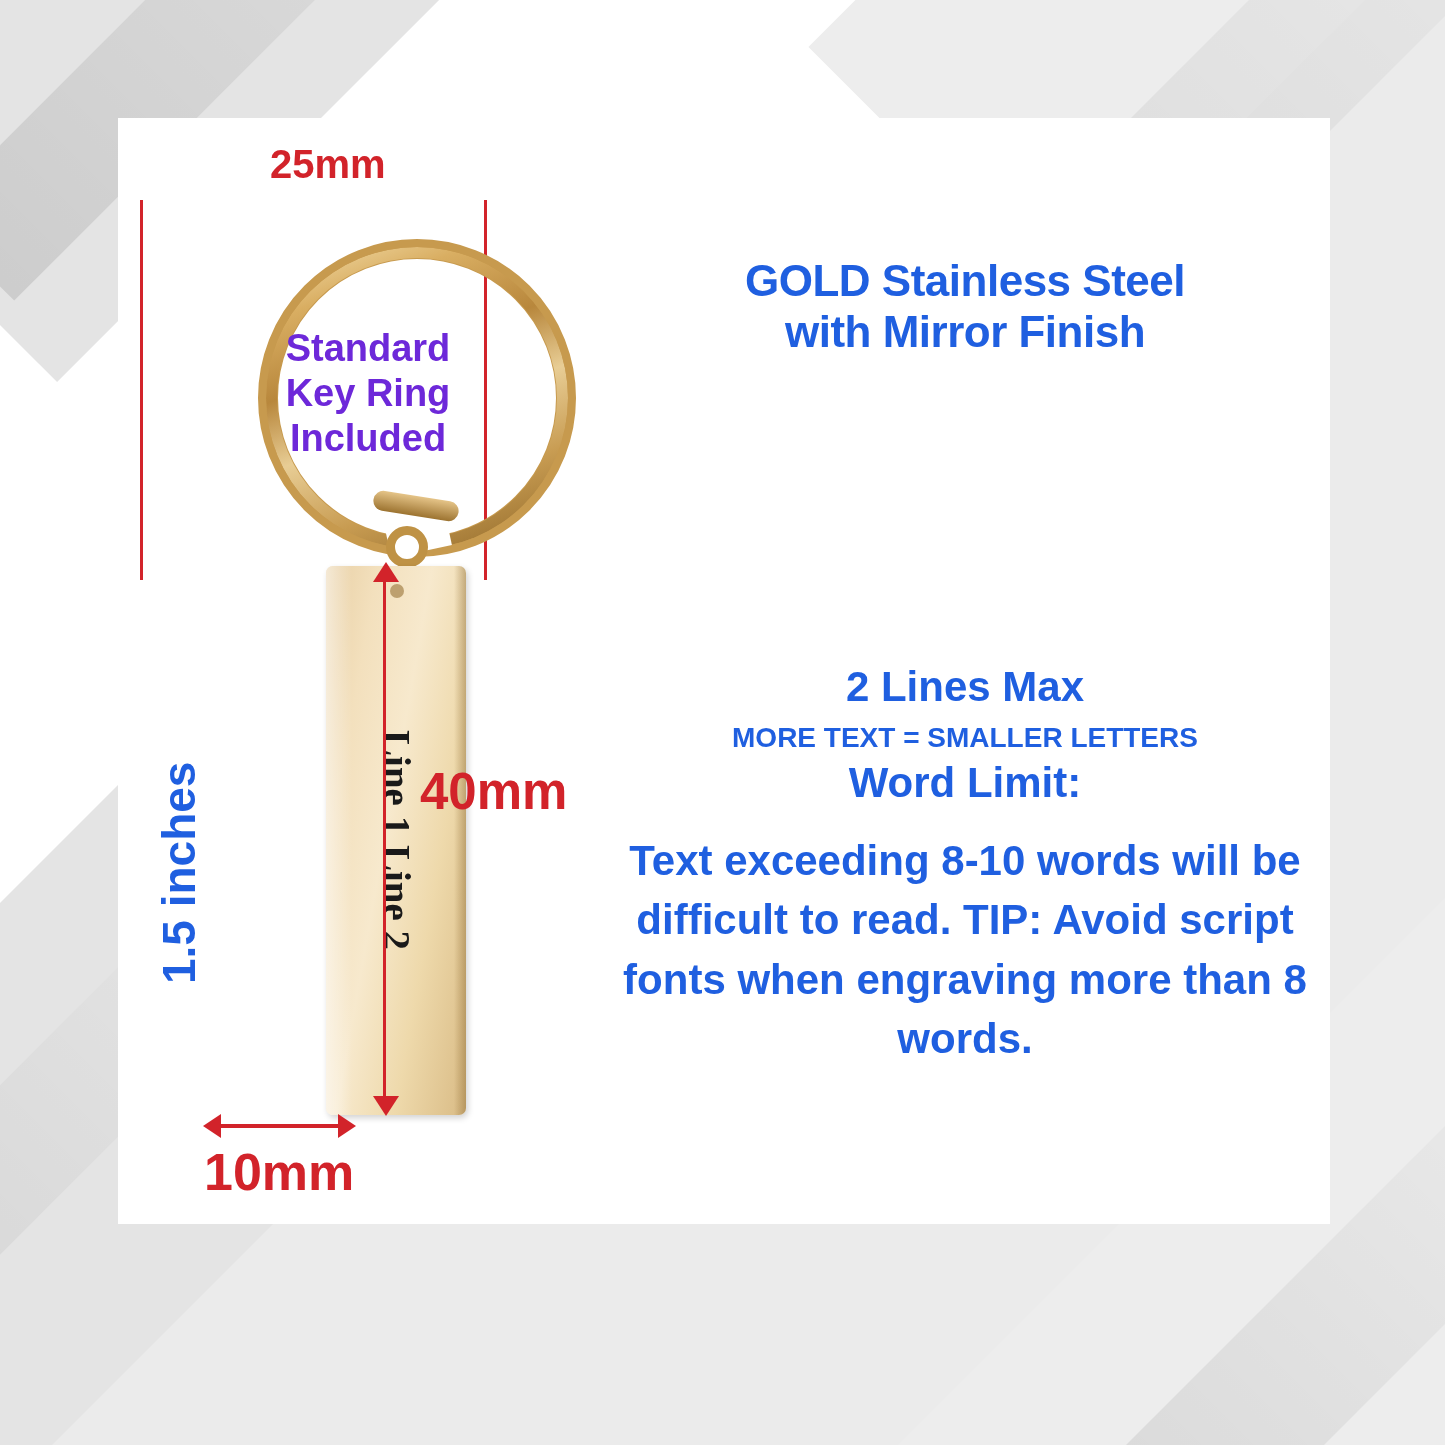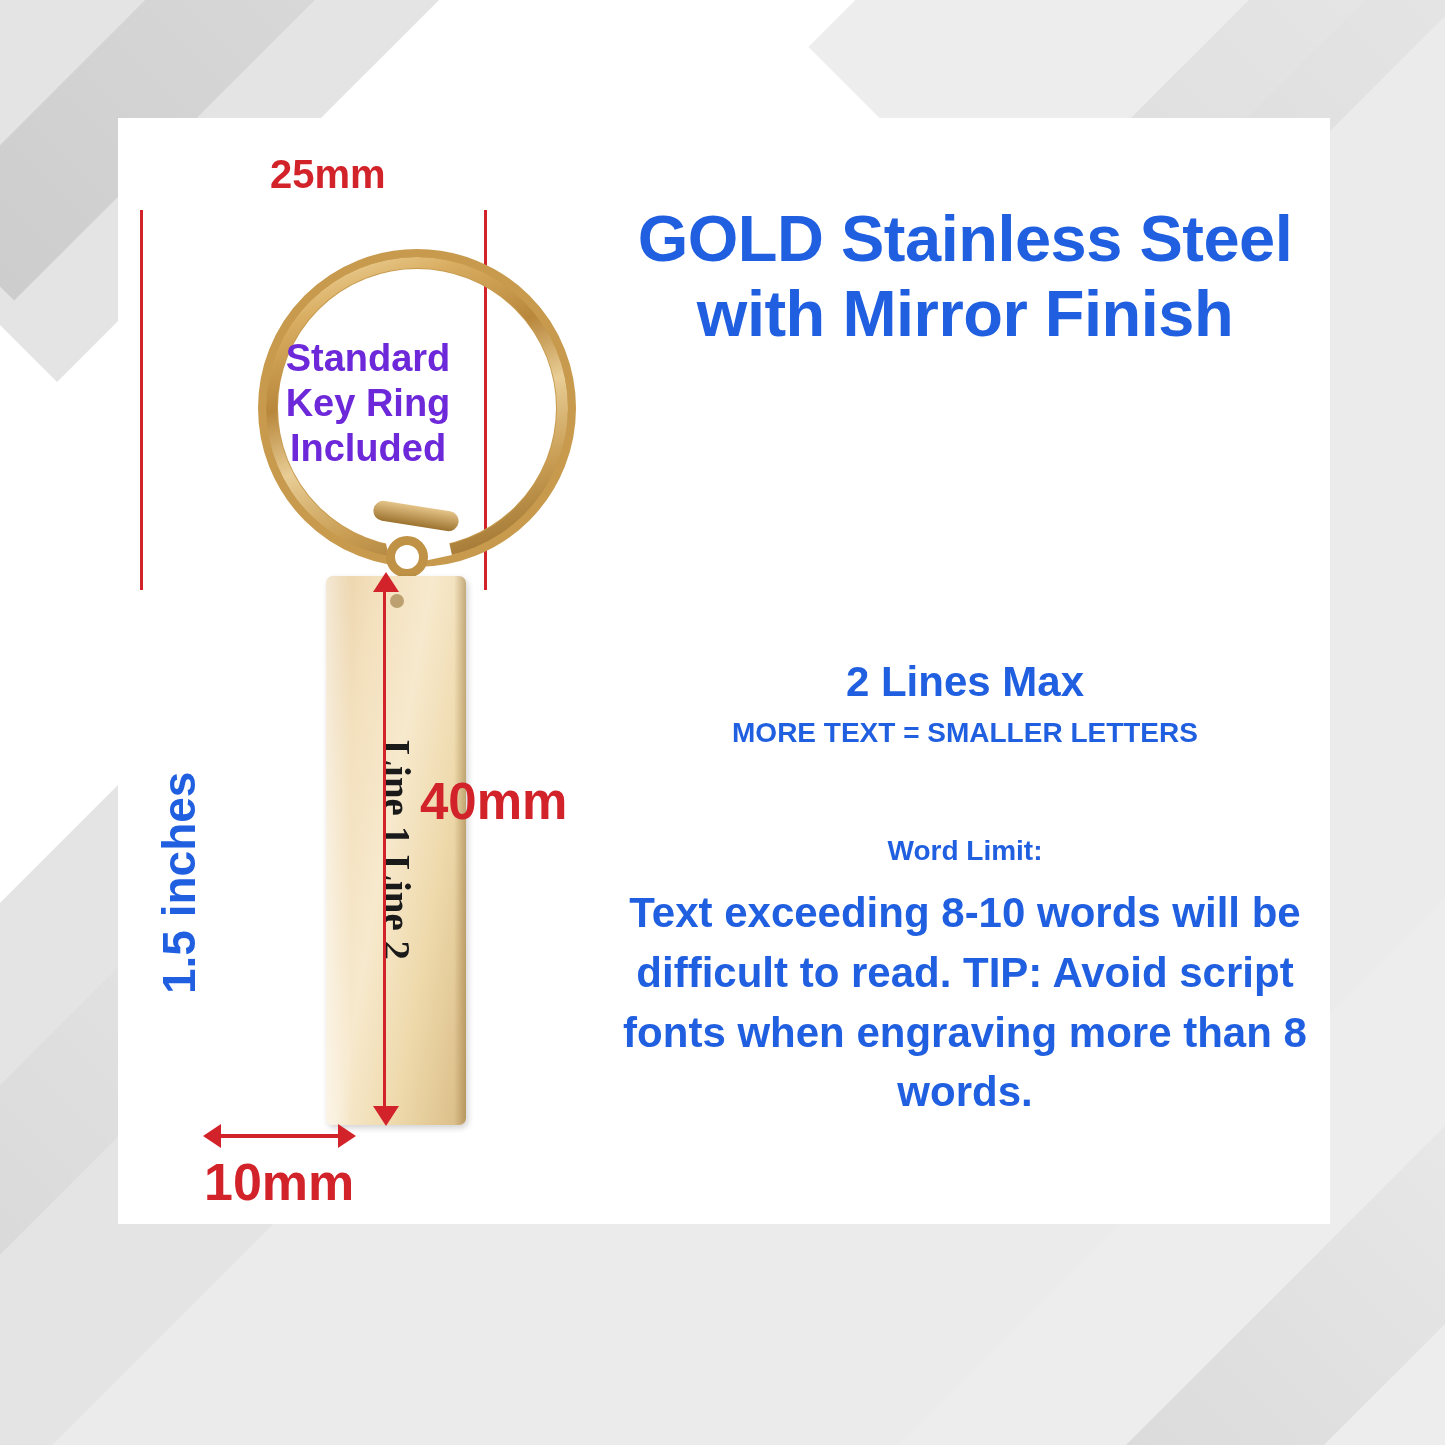--- a/index.html
+++ b/index.html
@@ -52,21 +52,21 @@
     top: 118px;
     width: 1212px;
     height: 1106px;
     background: #ffffff;
   }
 
   
   .left-panel {
     position: absolute;
     left: 118px;
-    top: 114px;
+    top: 104px;
     width: 545px;
     height: 1106px;
   }
 
   
   .keyring {
     position: absolute;
     left: 140px;
     top: 135px;
     width: 318px;
@@ -221,41 +221,40 @@
   .right-panel {
     position: absolute;
     left: 600px;
     top: 160px;
     width: 730px;
     height: 1060px;
     color: #1f5fe0;
     text-align: center;
   }
   .headline {
-    font-size: 65px;
+    font-size: 44px;
     font-weight: 700;
     line-height: 1.16;
-    margin-top: 41px;
+    margin-top: 95px;
     white-space: pre-line;
     letter-spacing: -0.5px;
   }
   .block-lines {
     margin-top: 300px;
     font-size: 42px;
     font-weight: 700;
     line-height: 1.45;
     white-space: pre-line;
   }
   .wordlimit-title {
-    margin-top: 82px;
-    font-size: 28px;
+    font-size: 42px;
     font-weight: 700;
   }
   .wordlimit-body {
-    margin-top: 16px;
+    margin-top: 24px;
     font-size: 42px;
     font-weight: 700;
     line-height: 1.42;
     padding: 0 18px;
   }
 </style>
 </head>
 <body>
 
 <div id="canvas">

